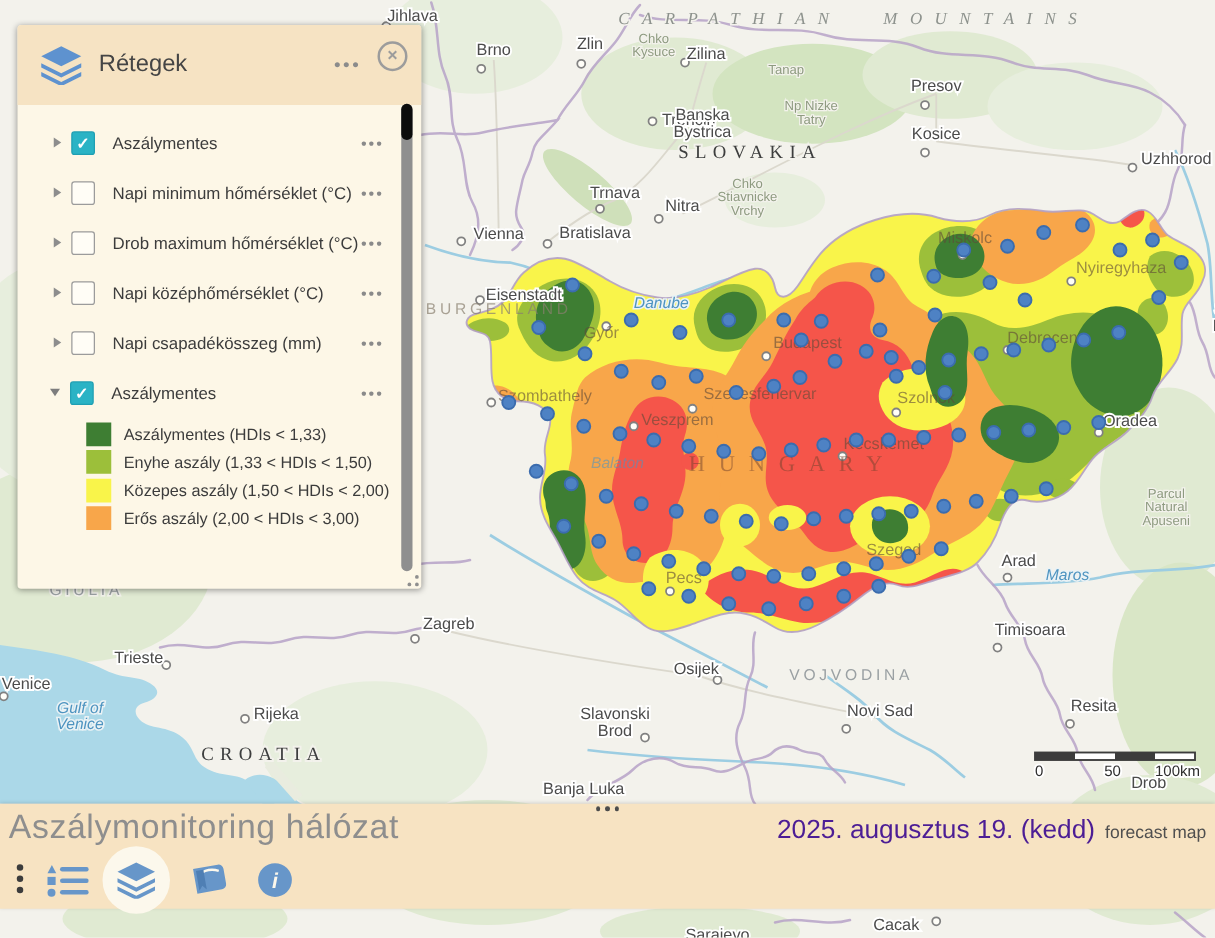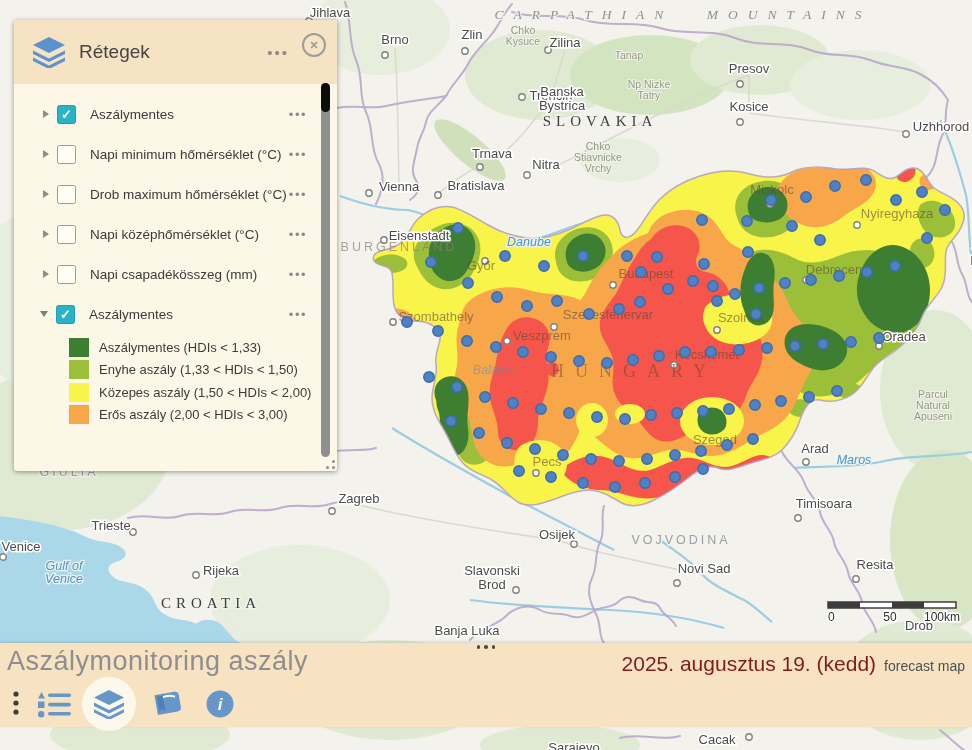--- a/index.html
+++ b/index.html
@@ -52,21 +52,21 @@
   .grip{position:absolute;right:1px;bottom:1px;width:14px;height:14px;cursor:nwse-resize;}
   .grip i{position:absolute;width:3px;height:3px;border-radius:50%;background:#8f8f8f;}
 
   
   .footer{position:absolute;left:0;top:643px;width:972px;height:84px;background:#f7e3c2;
     box-shadow:0 -1px 3px rgba(0,0,0,.15);}
   .drag-handle{position:absolute;left:470px;top:0px;width:32px;height:8px;display:flex;gap:4px;justify-content:center;cursor:pointer;}
   .drag-handle i{width:3.5px;height:3.5px;border-radius:50%;background:#4c4c4c;margin-top:2px;}
   .f-title{position:absolute;left:7px;top:3px;font-size:27px;font-weight:300;color:#8e8e8e;letter-spacing:.5px;}
   .f-right{position:absolute;right:7px;top:9px;}
-  .f-date{font-size:21px;font-weight:300;color:#7f1d1d;}
+  .f-date{font-size:21px;font-weight:300;color:#4c1d95;}
   .f-mode{font-size:14px;color:#4f4f4f;margin-left:8px;text-align:right;}
   .toolbar{position:absolute;left:0px;top:38px;height:46px;display:flex;align-items:center;}
   .tbtn{display:flex;align-items:center;justify-content:center;cursor:pointer;}
   .tbtn.kebab{width:32px;}
   .tbtn.circle-active{width:54px;height:54px;border-radius:50%;background:#fcf8ec;margin:0 6px;}
 </style>
 </head>
 <body>
 <div id="stage">
 
@@ -466,21 +466,21 @@
         <i style="left:10px;top:10px"></i>
   </div>
 </div>
 
 <div class="footer">
   <div class="drag-handle">
         <i></i>
         <i></i>
         <i></i>
       </div>
-  <div class="f-title">Aszálymonitoring aszály</div>
+  <div class="f-title">Aszálymonitoring hálózat</div>
   <div class="f-right">
     <span class="f-date">2025. augusztus 19. (kedd)</span><span class="f-mode">forecast map</span>
   </div>
   <div class="toolbar">
     <div class="tbtn kebab">
       <svg width="8" height="28" viewBox="0 0 8 28">
             <circle cx="4" cy="4" r="2.6" fill="#3c3c3c"></circle>
             <circle cx="4" cy="13" r="2.6" fill="#3c3c3c"></circle>
             <circle cx="4" cy="22" r="2.6" fill="#3c3c3c"></circle>
           </svg>

